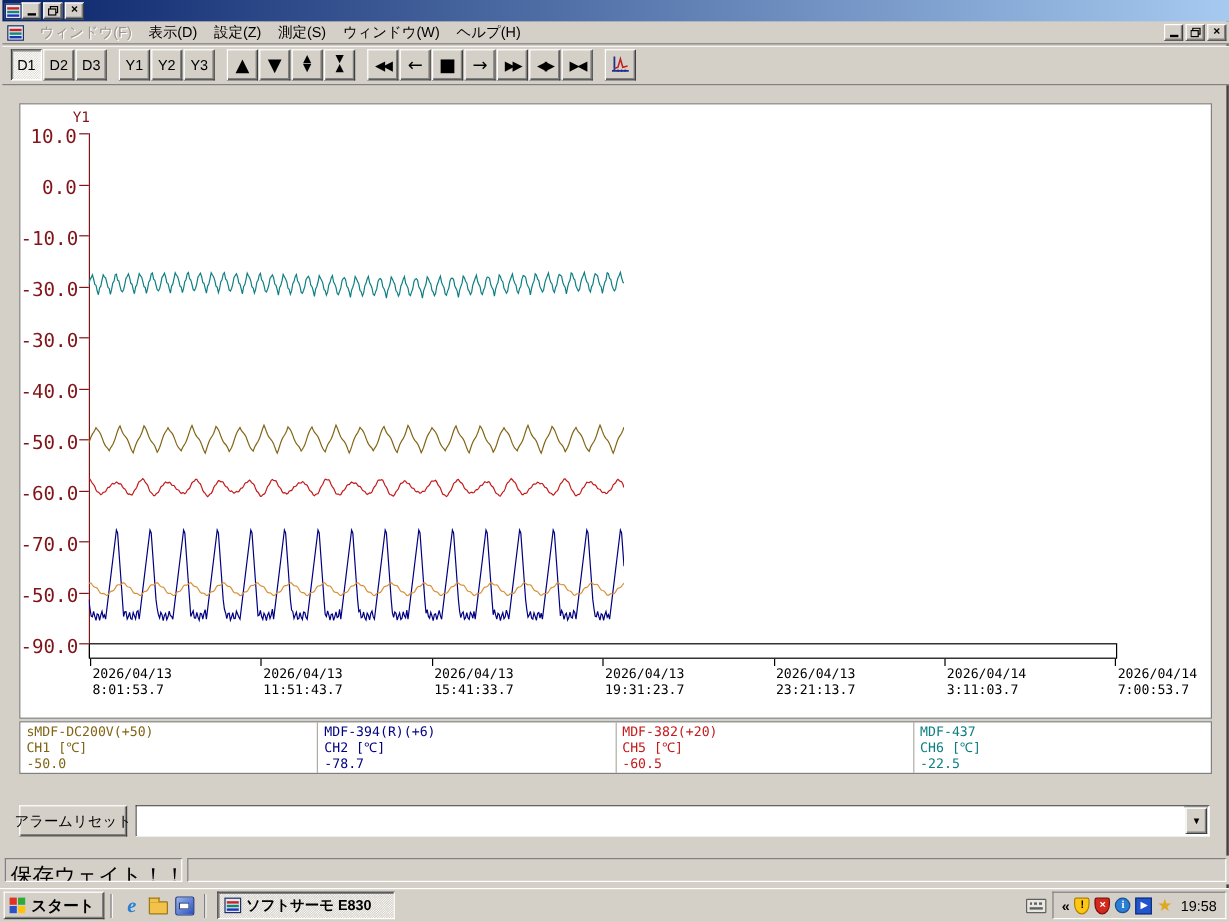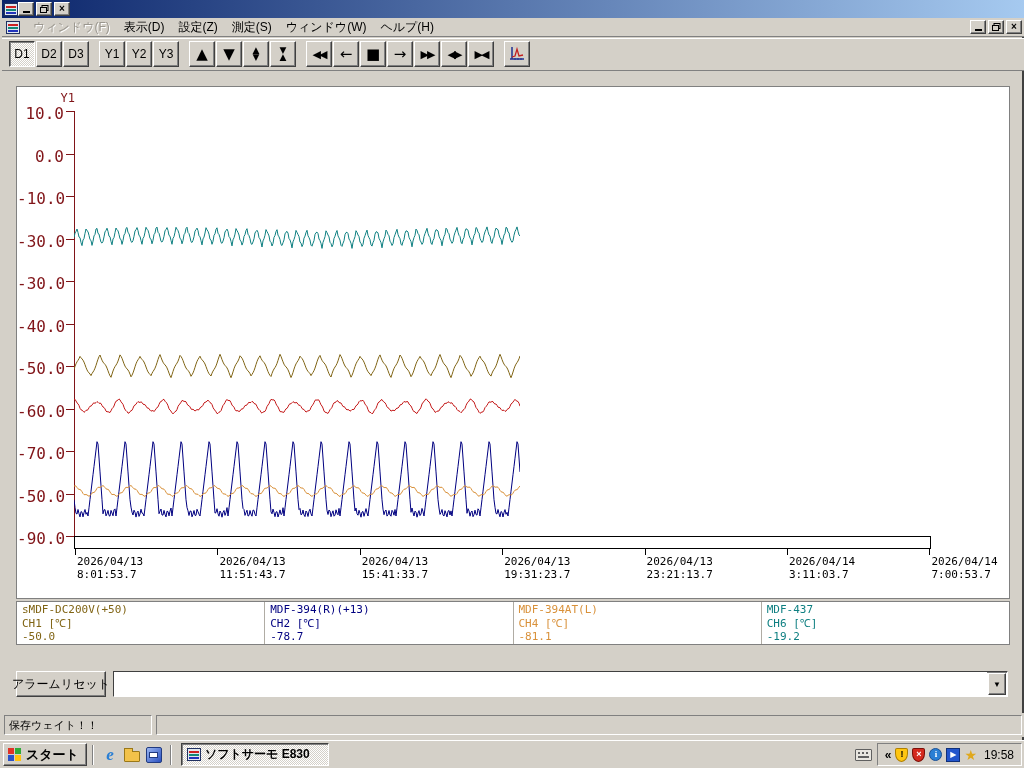--- a/index.html
+++ b/index.html
@@ -81,21 +81,21 @@
                  box-shadow:inset 1px 1px 0 #808080; display:flex; }
   #alarm-combo input { flex:1; border:none; outline:none; font-size:12px; padding:0 4px;
                        font-family:"Liberation Sans", sans-serif; background:#fff; }
   #alarm-combo .drop { width:18px; margin:1px; background:#d4d0c8;
                        border-top:1px solid #fff; border-left:1px solid #fff; border-right:1px solid #404040; border-bottom:1px solid #404040;
                        box-shadow:inset -1px -1px 0 #808080;
                        display:flex; align-items:center; justify-content:center; font-size:8px; color:#000; }
   
   #statusbar { position:absolute; left:0; top:713px; width:1024px; height:24px; background:#d4d0c8; }
   .status-panel { position:absolute; top:2px; height:20px; border-top:1px solid #808080; border-left:1px solid #808080;
-                  border-right:1px solid #fff; border-bottom:1px solid #fff; font-size:11px; color:#000;
+                  border-right:1px solid #fff; border-bottom:1px solid #fff; font-size:18px; color:#000;
                   padding:2px 4px; white-space:nowrap; overflow:hidden; }
   #status-left { left:2px; width:148px; }
   #status-right { left:154px; width:866px; }
   
   #taskbar { position:absolute; left:0; top:740px; width:1024px; height:28px; background:#d4d0c8;
              border-top:1px solid #fff; display:flex; align-items:center; }
   #start-button { margin-left:3px; height:23px; padding:0 7px 0 4px; background:#d4d0c8;
                   border-top:1px solid #fff; border-left:1px solid #fff; border-right:1px solid #404040; border-bottom:1px solid #404040;
                   box-shadow:inset -1px -1px 0 #808080; display:flex; align-items:center; gap:4px;
                   font-weight:bold; font-size:13px; color:#000; }
@@ -330,33 +330,33 @@
       </div>
     </div>
 
   <div id="legend">
       <div class="legend-cell" style="color: rgb(128, 100, 20);">
         <div>sMDF-DC200V(+50)</div>
         <div>CH1 [℃]</div>
         <div>-50.0</div>
       </div>
       <div class="legend-cell" style="color: rgb(0, 0, 128);">
-        <div>MDF-394(R)(+13)</div>
+        <div>MDF-394(R)(+6)</div>
         <div>CH2 [℃]</div>
         <div>-78.7</div>
       </div>
-      <div class="legend-cell" style="color: rgb(217, 145, 58);">
-        <div>MDF-394AT(L)</div>
-        <div>CH4 [℃]</div>
-        <div>-81.1</div>
+      <div class="legend-cell" style="color: rgb(196, 26, 26);">
+        <div>MDF-382(+20)</div>
+        <div>CH5 [℃]</div>
+        <div>-60.5</div>
       </div>
       <div class="legend-cell" style="color: rgb(13, 127, 129);">
         <div>MDF-437</div>
         <div>CH6 [℃]</div>
-        <div>-19.2</div>
+        <div>-22.5</div>
       </div>
     </div>
 
   <button id="alarm-reset-btn">アラームリセット</button>
   <div id="alarm-combo">
     <input value="" style="">
     <span class="drop">
         <span>▼</span>
       </span>
   </div>

